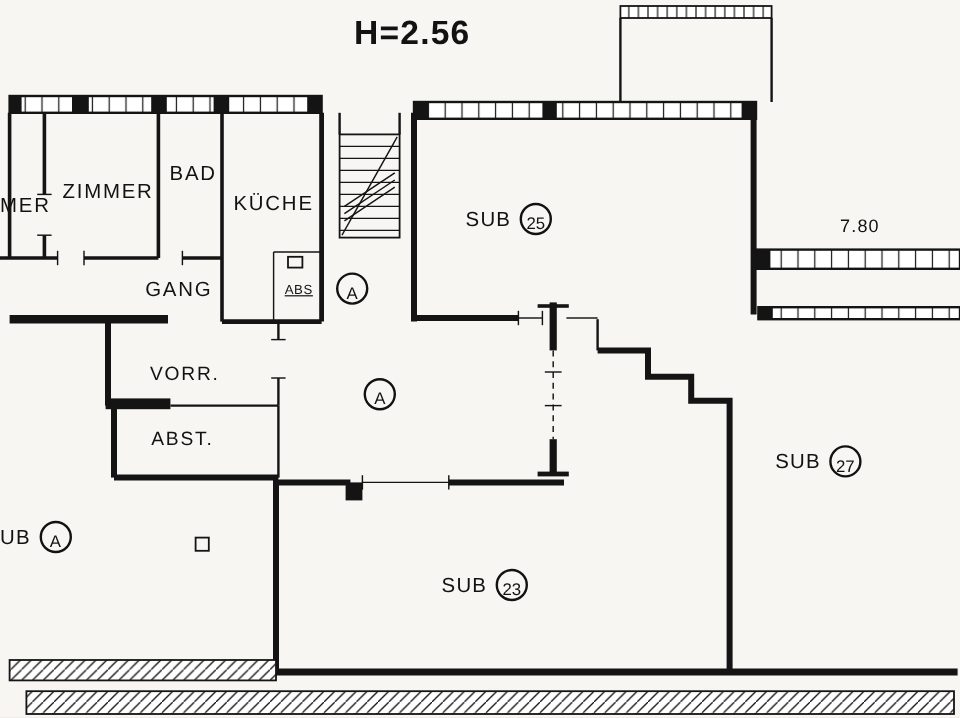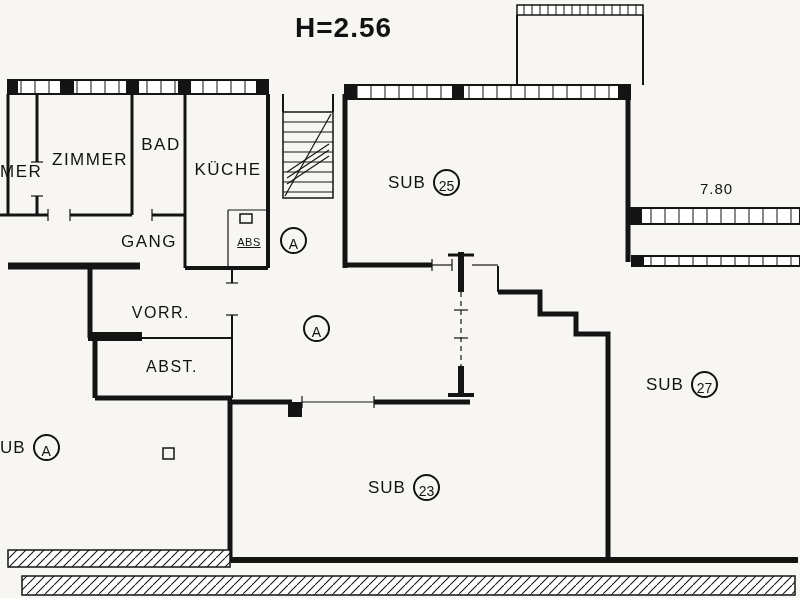--- a/index.html
+++ b/index.html
@@ -185,22 +185,22 @@
   </svg>
 
   <div class="lbl hlabel">H=2.56</div>
 
   <div class="lbl" style="left:0px;top:162px;">MER</div>
   <div class="lbl" style="left:52px;top:150px;width:90px;text-align:left;">ZIMMER</div>
   <div class="lbl" style="left:138px;top:135px;width:46px;text-align:center;">BAD</div>
   <div class="lbl" style="left:190px;top:160px;width:76px;text-align:center;">KÜCHE</div>
   <div class="lbl" style="left:70px;top:232px;width:70px;text-align:center;margin-left:44px;">GANG</div>
   <div class="lbl small" style="left:233px;top:236px;width:32px;text-align:center;">ABS</div>
-  <div class="lbl mid" style="left:118px;top:304px;width:72px;text-align:right;">VORR.</div>
-  <div class="lbl mid" style="left:126px;top:358px;width:72px;text-align:right;">ABST.</div>
+  <div class="lbl mid" style="left:118px;top:304px;width:72px;text-align:center;">VORR.</div>
+  <div class="lbl mid" style="left:126px;top:358px;width:72px;text-align:left;">ABST.</div>
 
   <div class="lbl dim" style="left:700px;top:180px;">7.80</div>
 
   <div class="circle marker" style="left:280px;top:227px;">
     <span>A</span>
   </div>
   <div class="circle marker" style="left:303px;top:315px;">
     <span>A</span>
   </div>
 

